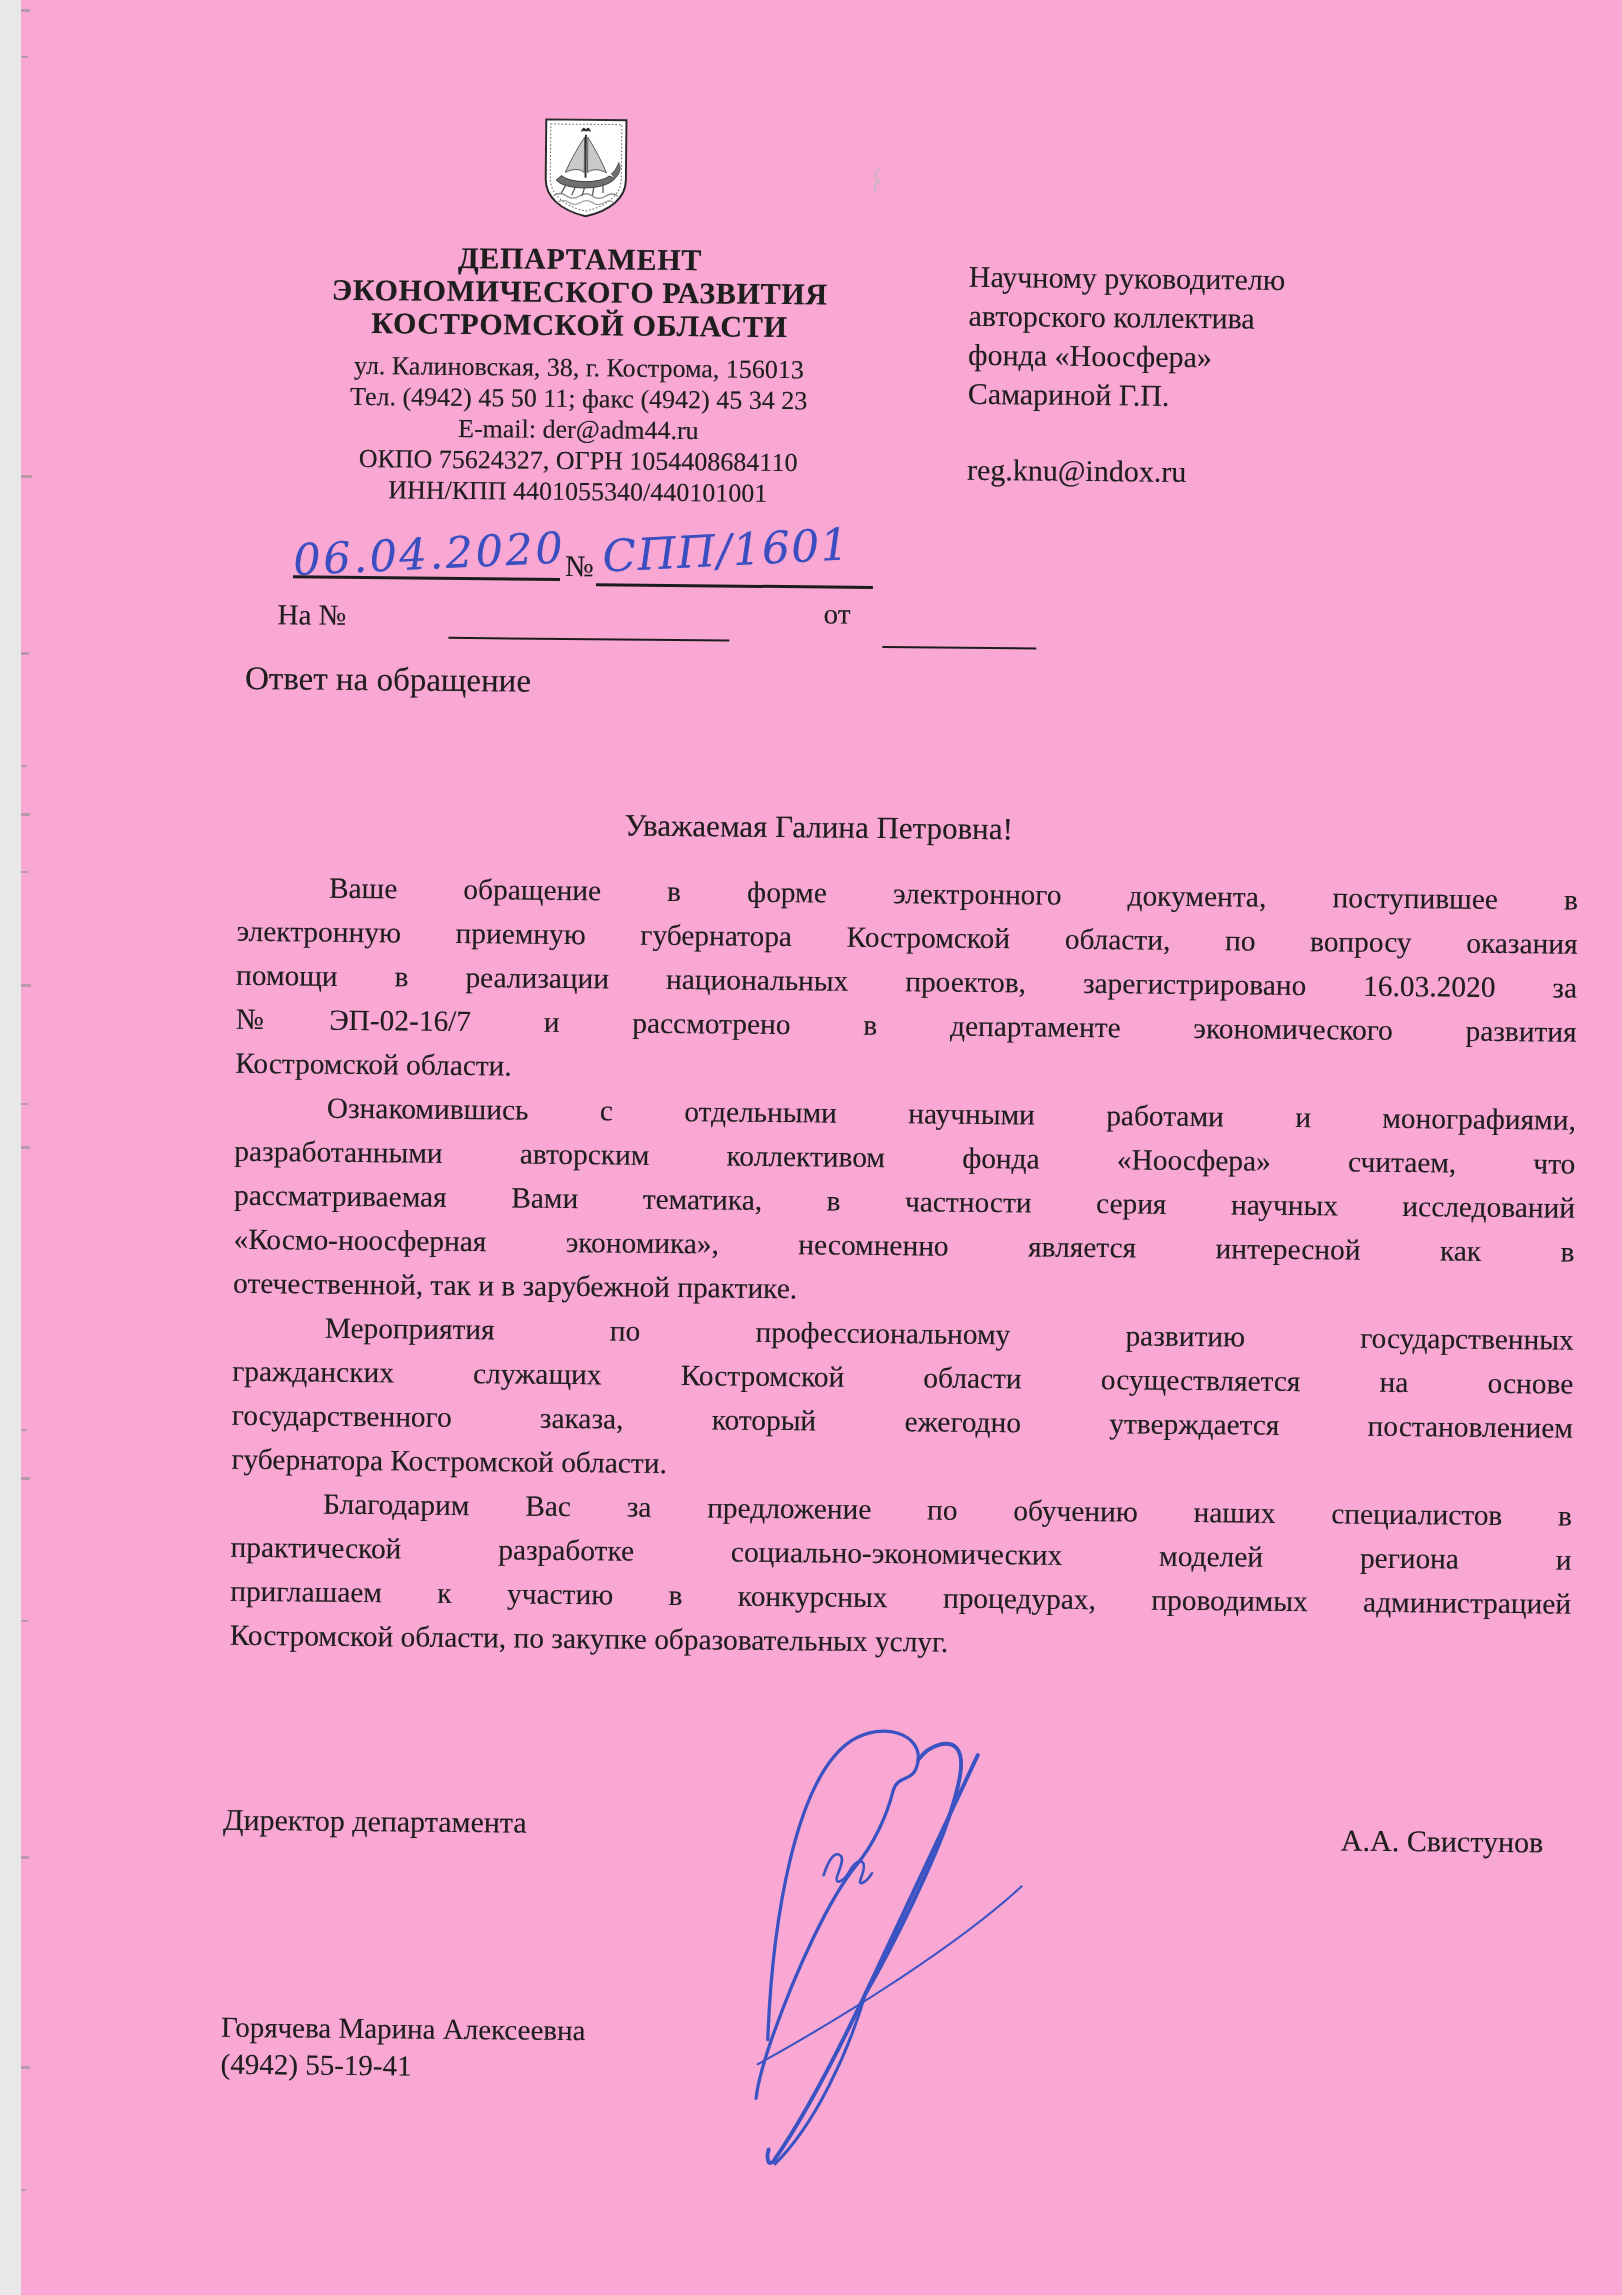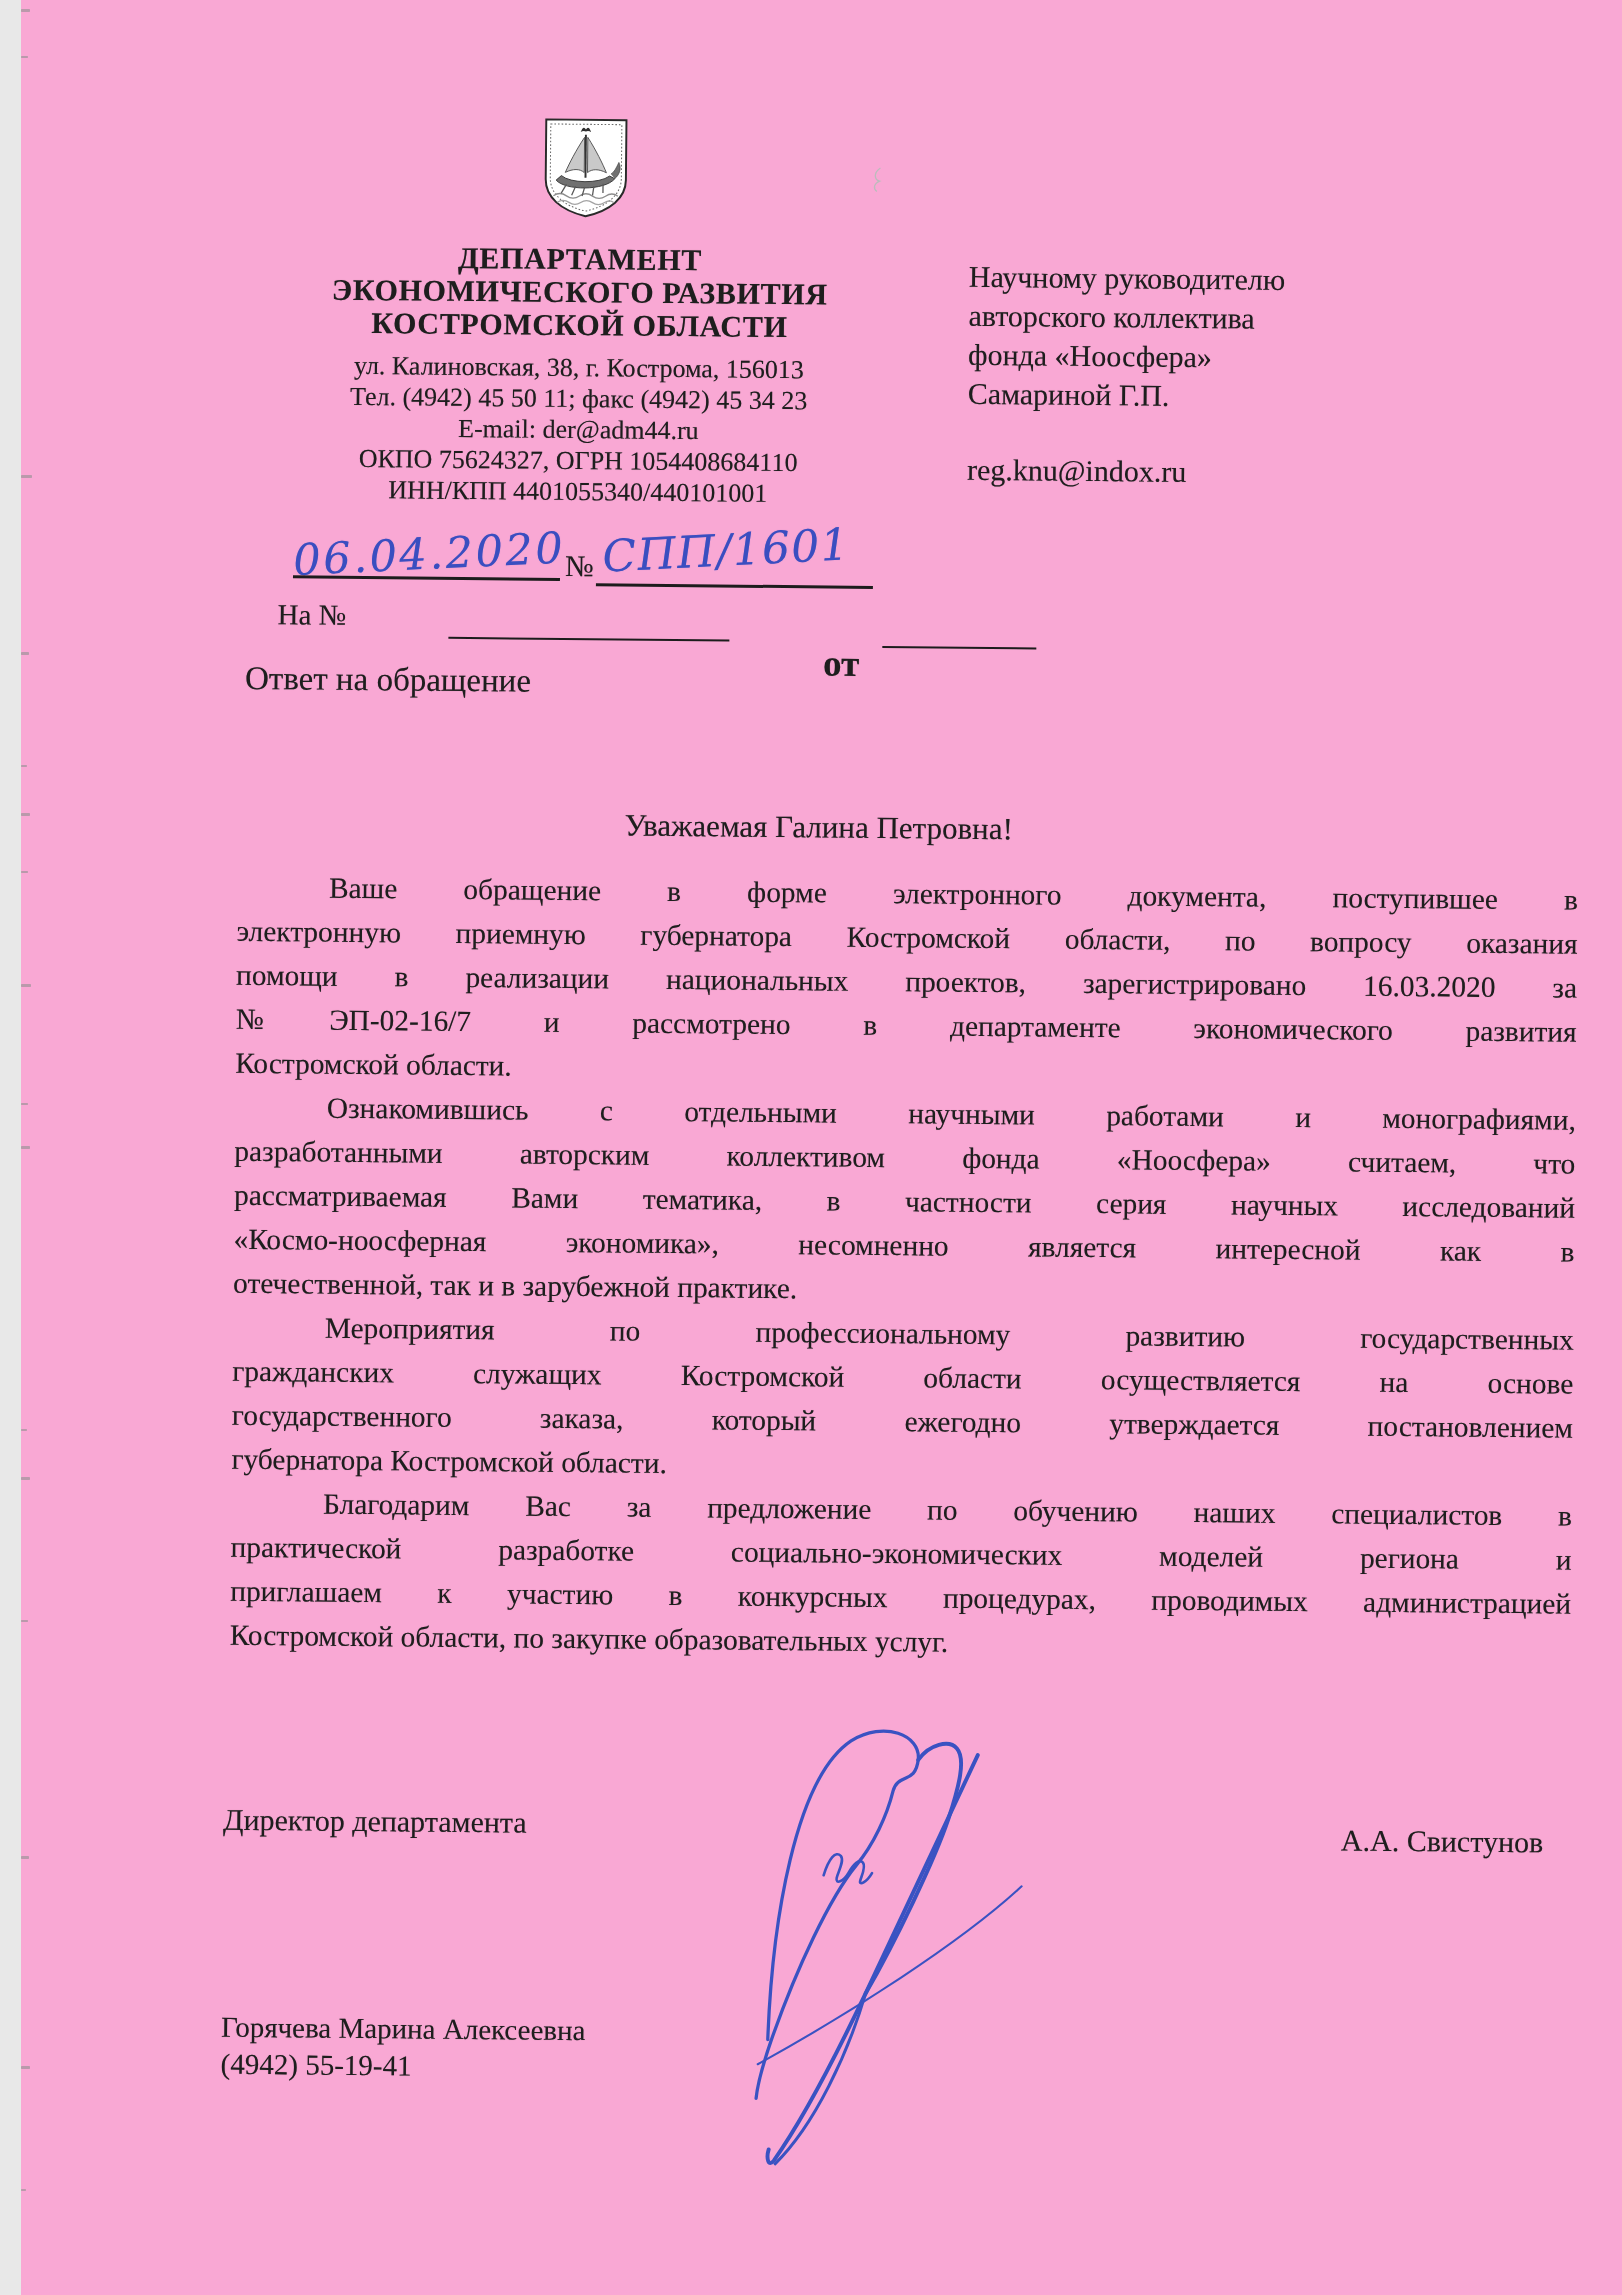--- a/index.html
+++ b/index.html
@@ -21,21 +21,21 @@
   .hand{font-family:"DejaVu Serif","Liberation Serif",serif;font-style:italic;
     color:#3a4ec0;text-shadow:0 0 0.7px rgba(58,78,192,.5);}
   .hand-date{position:absolute;left:275px;top:527px;font-size:43px;transform:rotate(-3.2deg);letter-spacing:2.6px;}
   .no-label{position:absolute;left:547px;top:546px;font-size:30px;}
   .hand-no{position:absolute;left:584px;top:520px;font-size:44px;transform:rotate(-3.5deg);letter-spacing:1.3px;}
   .uline{position:absolute;height:2.6px;background:#1c1c1c;}
   .ul1{left:275px;top:575px;width:267px;}
   .ul2{left:578px;top:580px;width:277px;}
   .na-label{position:absolute;left:260px;top:598px;font-size:29px;text-align:center;}
   .ul3{left:431px;top:635px;width:281px;height:2px;}
-  .ot-label{position:absolute;left:806px;top:636px;font-size:37px;font-weight:bold;}
+  .ot-label{position:absolute;left:806px;top:592px;font-size:29px;}
   .ul4{left:865px;top:640px;width:154px;height:2px;}
   .subject{position:absolute;left:228px;top:660px;font-size:33px;}
   
   .recipient{position:absolute;left:948px;top:250px;width:445px;font-size:30px;line-height:39px;}
   .recipient .email{margin-top:37px;}
   
   .salutation{position:absolute;left:609px;top:804px;font-size:31px;}
   .bodytext{position:absolute;left:222px;top:865px;width:1341px;font-size:29.4px;}
   .bl{line-height:44px;height:44px;text-align:justify;text-align-last:justify;white-space:normal;}
   .bl.last{text-align-last:left;}

